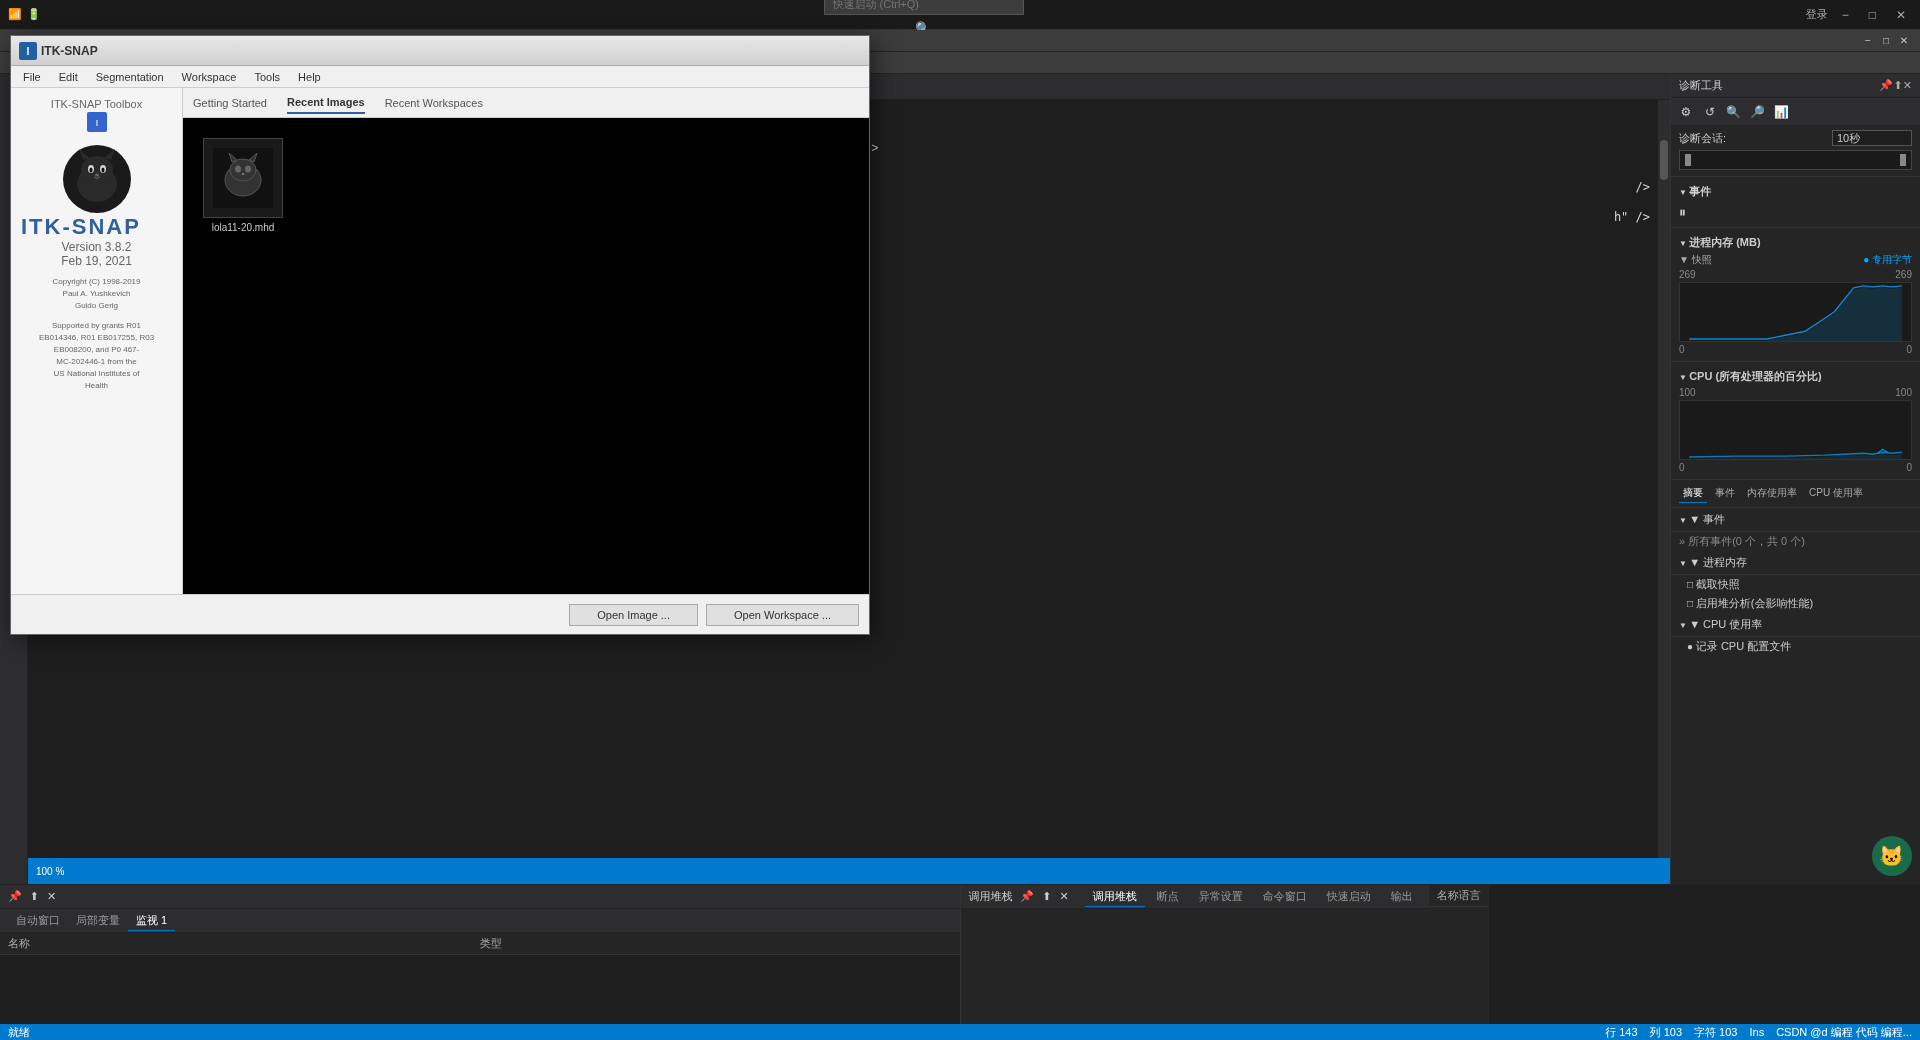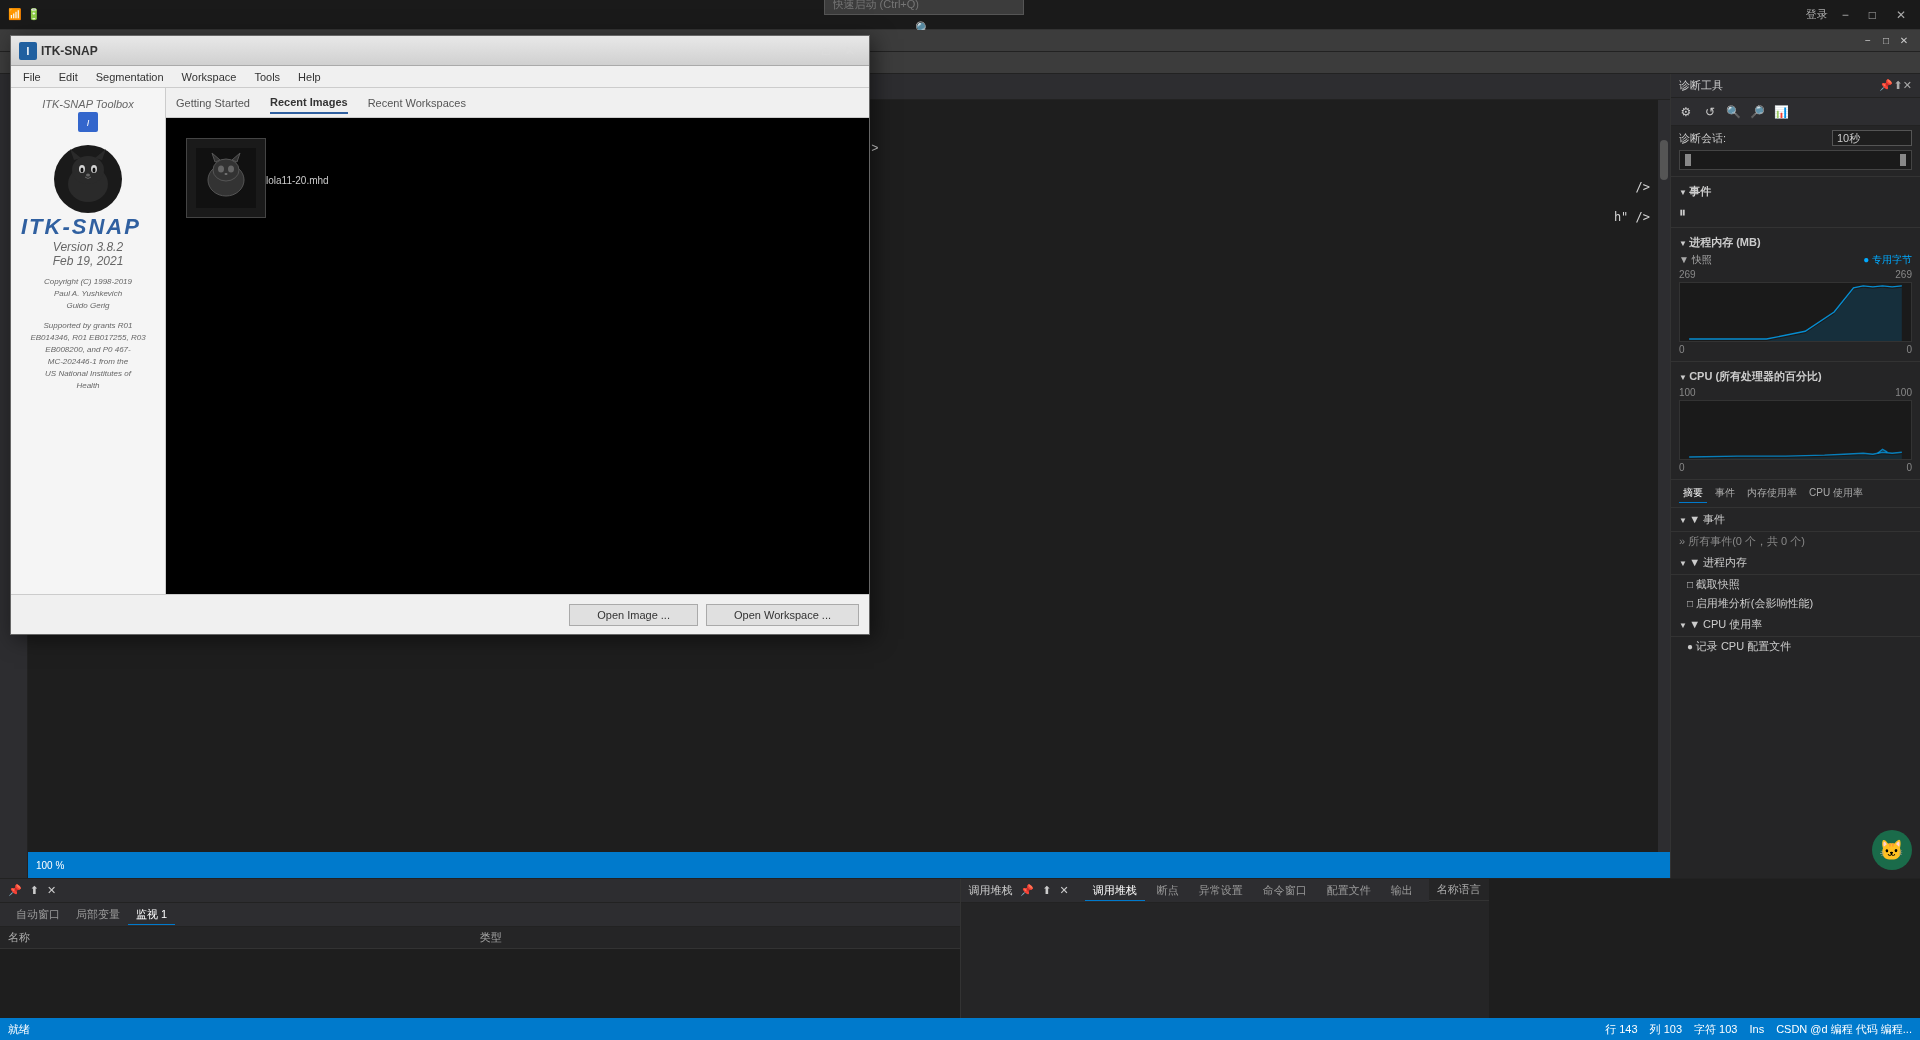--- a/index.html
+++ b/index.html
@@ -344,27 +344,26 @@
     }
     .itk-menu-item { padding: 2px 8px; cursor: pointer; }
 
     .itk-body {
       flex: 1;
       display: flex;
       overflow: hidden;
     }
 
     .itk-left-panel {
-      width: 155px;
+      width: 172px;
       background: #f5f5f5;
       border-right: 1px solid #ccc;
       padding: 10px;
       font-size: 10px;
       color: #333;
-      font-style: italic;
     }
     .itk-logo {
       text-align: center;
       margin-bottom: 10px;
     }
     .itk-logo-text {
       font-size: 22px;
       font-weight: bold;
       color: #3060a0;
       letter-spacing: 2px;
@@ -417,21 +416,21 @@
       align-items: center;
       justify-content: center;
     }
 
     
     .recent-image-item {
       position: absolute;
       top: 20px;
       left: 20px;
       display: flex;
-      flex-direction: row;
+      flex-direction: column;
       align-items: center;
       cursor: pointer;
     }
     .recent-image-thumb {
       width: 80px;
       height: 80px;
       background: #1a1a1a;
       border: 1px solid #444;
       display: flex;
       align-items: center;
@@ -512,21 +511,21 @@
       padding: 0 8px;
     }
     .col-header {
       font-size: 11px;
       color: #aaa;
       width: 50%;
     }
 
     
     .vs-statusbar {
-      height: 22px;
+      height: 16px;
       background: #007acc;
       display: flex;
       align-items: center;
       padding: 0 8px;
       font-size: 11px;
       color: #fff;
       justify-content: space-between;
     }
     .status-left { display: flex; align-items: center; gap: 12px; }
     .status-right { display: flex; align-items: center; gap: 12px; }
@@ -768,21 +767,21 @@
         <span style="flex:1;">调用堆栈</span>
         <span style="cursor:pointer;">📌</span>
         <span style="cursor:pointer;">⬆</span>
         <span style="cursor:pointer;">✕</span>
       </div>
       <div style="display:flex;align-items:center;padding:0 8px;height:24px;background:#2d2d30;border-bottom:1px solid #222;flex-wrap:wrap;gap:4px;">
         <span class="panel-tab active">调用堆栈</span>
         <span class="panel-tab">断点</span>
         <span class="panel-tab">异常设置</span>
         <span class="panel-tab">命令窗口</span>
-        <span class="panel-tab">配置文件</span>
+        <span class="panel-tab">快速启动</span>
         <span class="panel-tab">输出</span>
       </div>
       <div class="panel-columns">
         <span class="col-header">名称</span>
         <span class="col-header">语言</span>
       </div>
       <div class="panel-content"></div>
     </div>
   </div>
 

